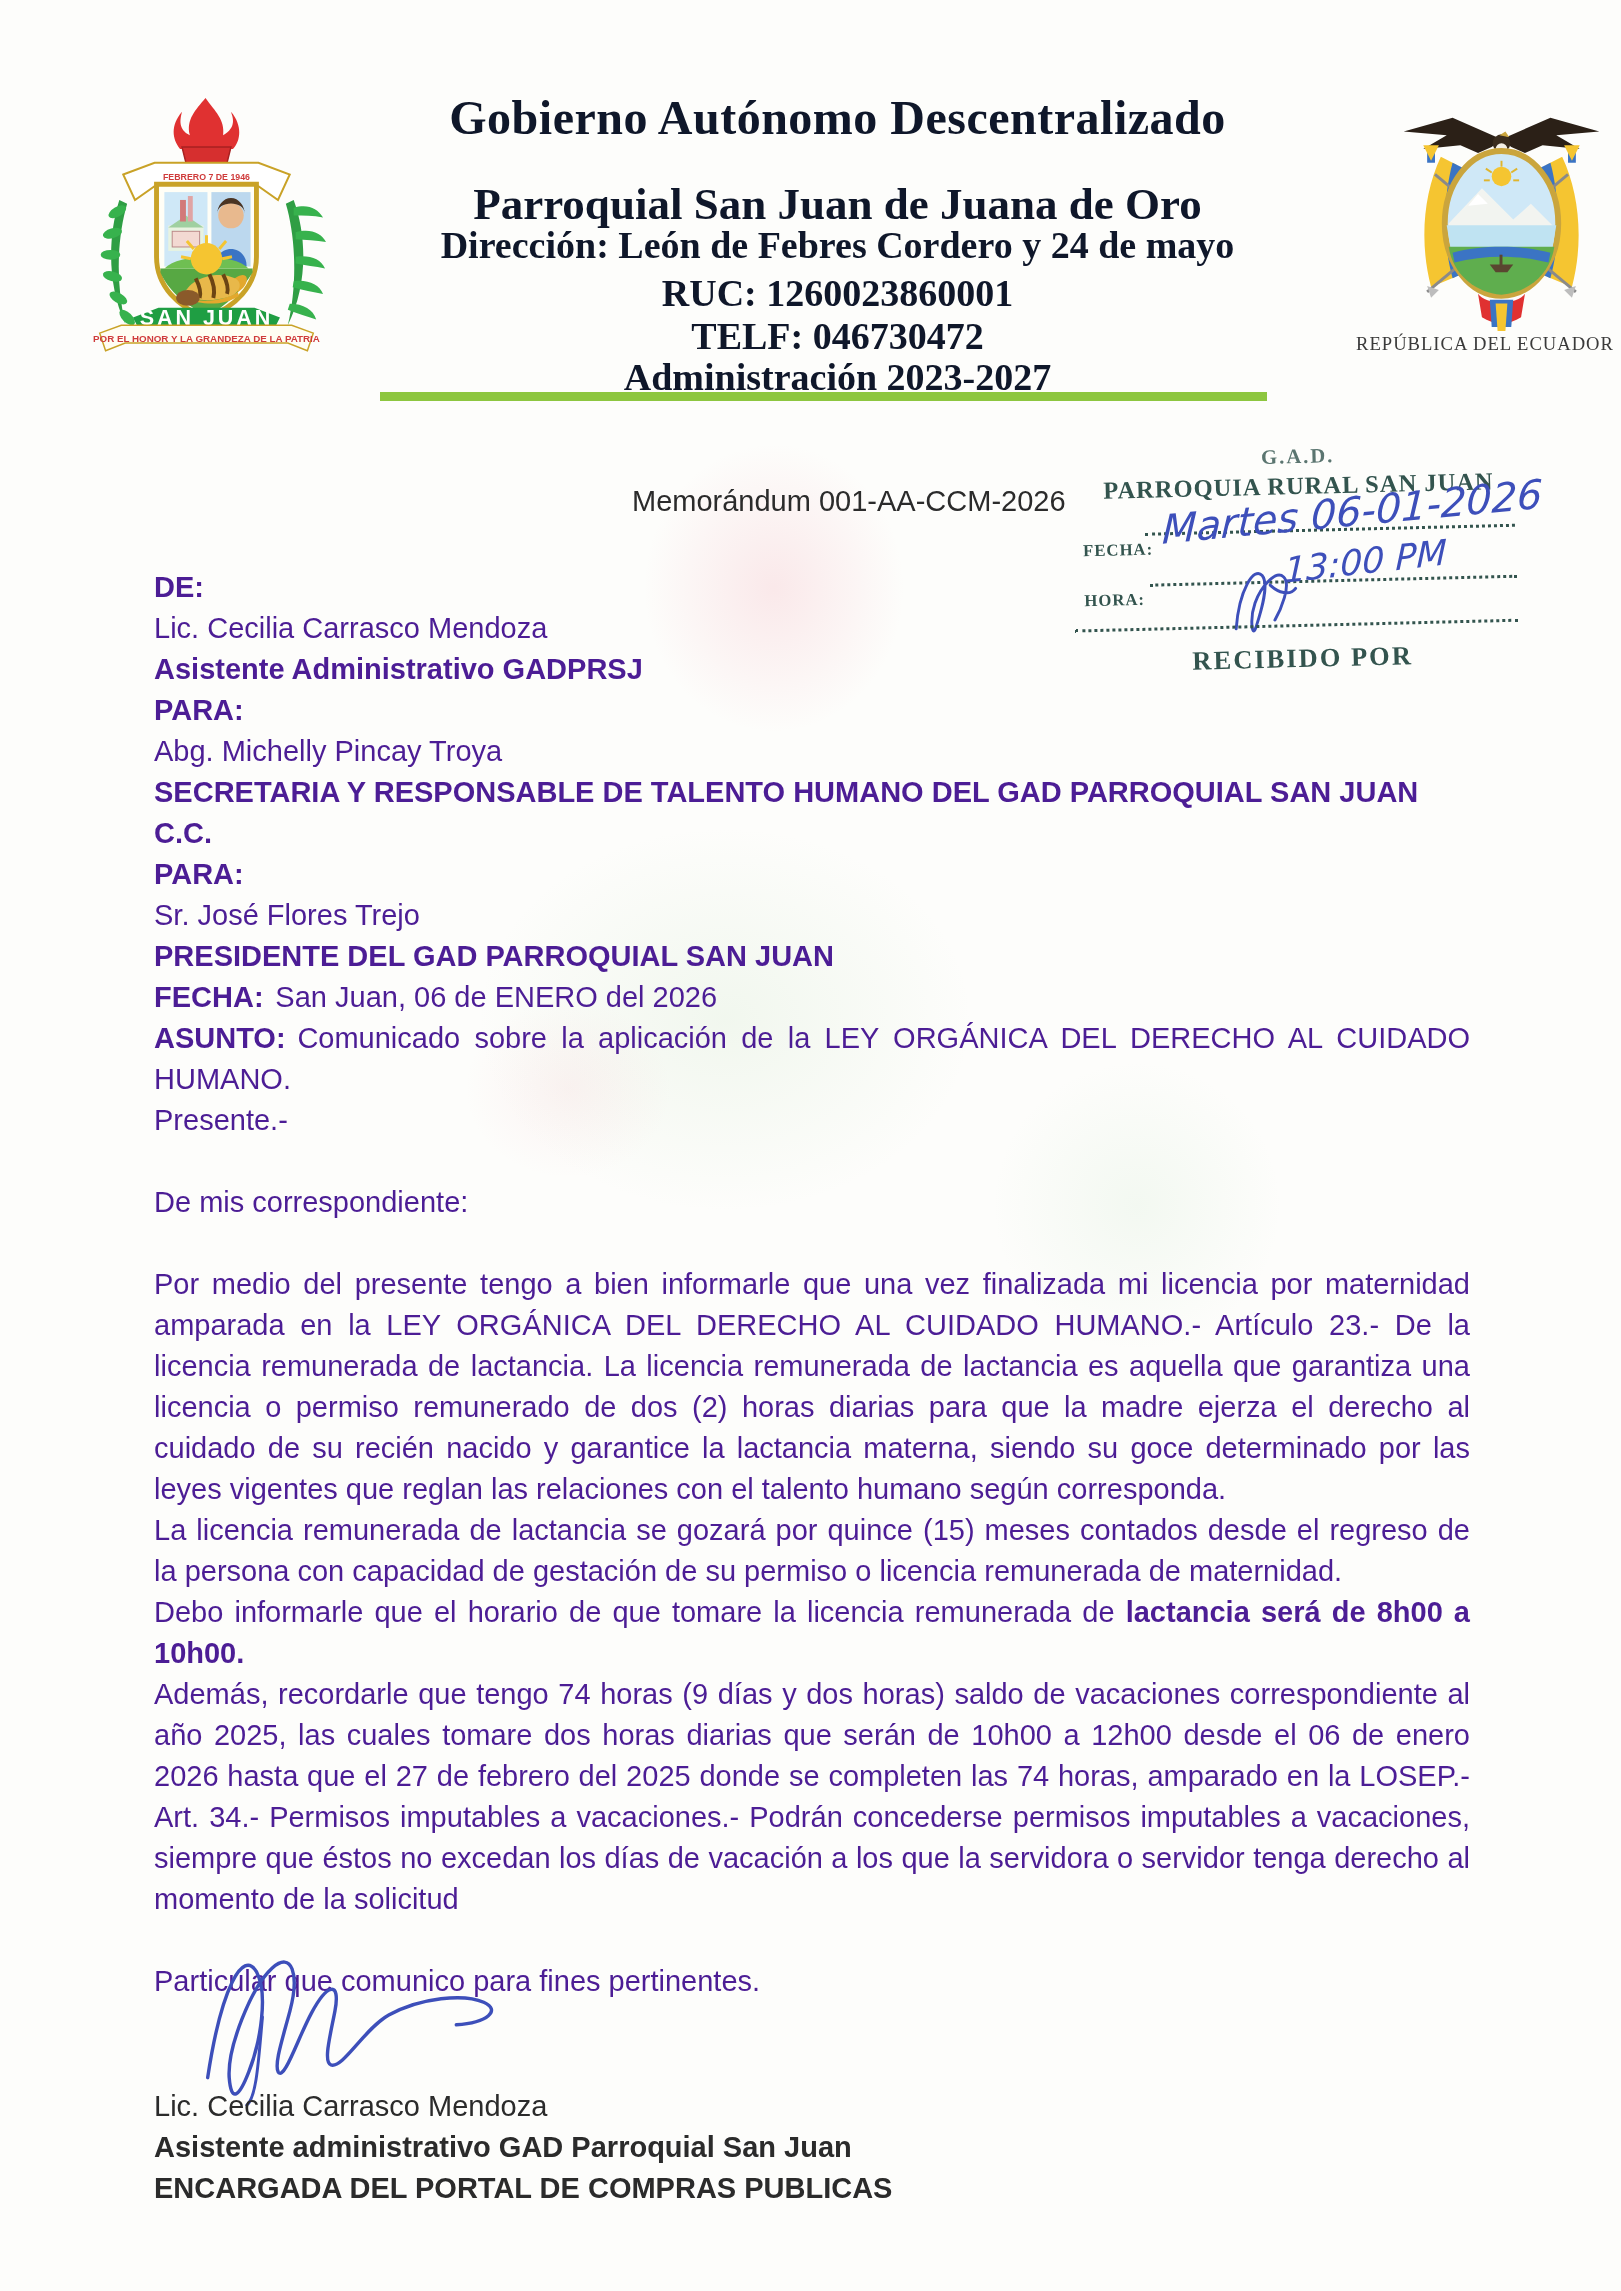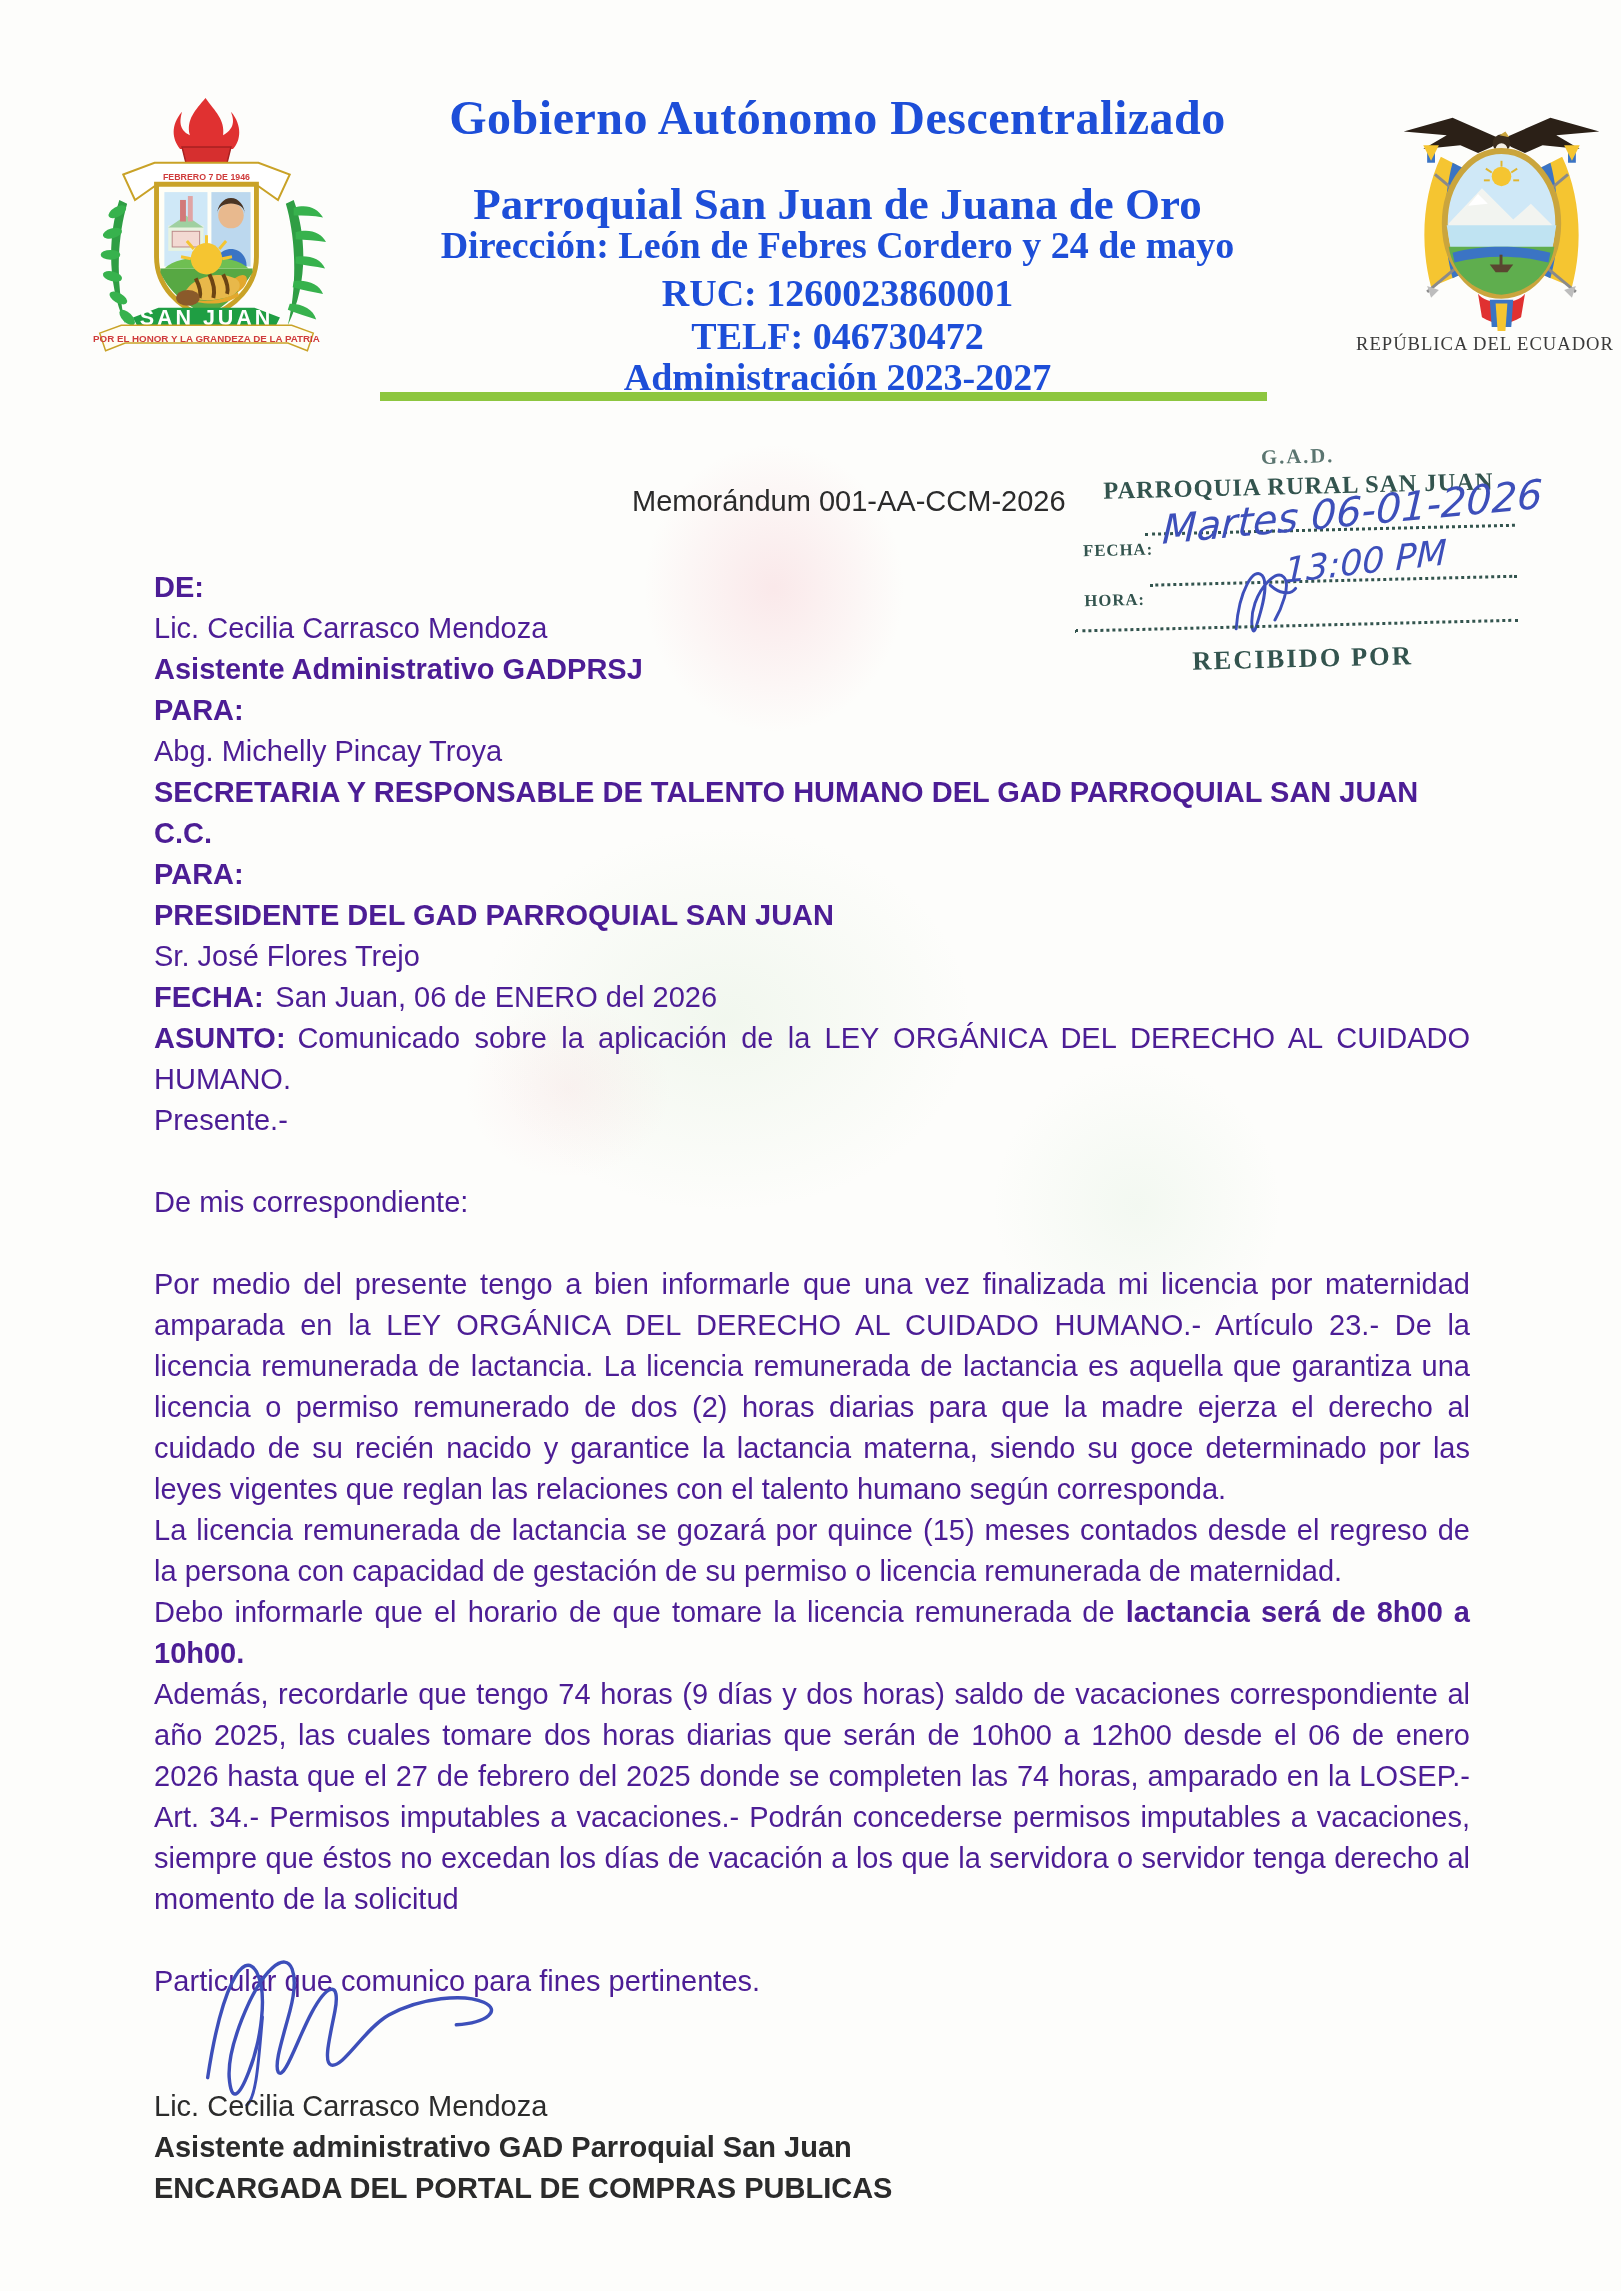--- a/index.html
+++ b/index.html
@@ -15,21 +15,21 @@
          background:radial-gradient(closest-side, rgba(238,150,165,.20), rgba(238,150,165,0) 70%); }
   .wm2 { left:372px; top:745px; width:706px; height:549px;
          background:radial-gradient(closest-side, rgba(170,210,160,.14), rgba(170,210,160,0) 70%); }
   .wm3 { left:931px; top:1000px; width:412px; height:412px;
          background:radial-gradient(closest-side, rgba(170,215,170,.12), rgba(170,215,170,0) 70%); }
   .wm4 { left:421px; top:961px; width:294px; height:255px;
          background:radial-gradient(closest-side, rgba(240,170,180,.12), rgba(240,170,180,0) 70%); }
 
   
   .hdr-text { position:absolute; left:372px; width:931px; text-align:center;
-              font-family:"Liberation Serif", serif; font-weight:bold; color:#1d4ed8; }
+              font-family:"Liberation Serif", serif; font-weight:bold; color:#0f172a; }
   .hdr-t1 { top:90px;  font-size:48px; letter-spacing:0.5px; }
   .hdr-t2 { top:178px; font-size:45px; }
   .hdr-sub { font-size:38px; }
   .hdr-addr { top:223px; }
   .hdr-ruc  { top:271px; }
   .hdr-telf { top:314px; }
   .hdr-adm  { top:355px; }
   .divider { position:absolute; left:380px; top:392px; width:887px; height:8.8px; }
 
   .emblem-left  { position:absolute; left:86px;  top:90px; }
@@ -235,22 +235,22 @@
 
   <div class="letter">
     <div class="line bold">DE:</div>
     <div class="line">Lic. Cecilia Carrasco Mendoza</div>
     <div class="line bold">Asistente Administrativo GADPRSJ</div>
     <div class="line bold">PARA:</div>
     <div class="line">Abg. Michelly Pincay Troya</div>
     <div class="line bold">SECRETARIA Y RESPONSABLE DE TALENTO HUMANO DEL GAD PARROQUIAL SAN JUAN</div>
     <div class="line bold">C.C.</div>
     <div class="line bold">PARA:</div>
+    <div class="line">Sr. José Flores Trejo</div>
     <div class="line bold">PRESIDENTE DEL GAD PARROQUIAL SAN JUAN</div>
-    <div class="line">Sr. José Flores Trejo</div>
     <div class="line">
       <span class="label-inline">FECHA:</span><span>San Juan, 06 de ENERO del 2026</span>
     </div>
     <p class="para">
       <span class="label-inline">ASUNTO:</span><span>Comunicado sobre la aplicación de la LEY ORGÁNICA DEL DERECHO AL CUIDADO HUMANO.</span>
     </p>
     <div class="line">Presente.-</div>
     <div class="spacer"></div>
     <div class="line">De mis correspondiente:</div>
     <div class="spacer"></div>

